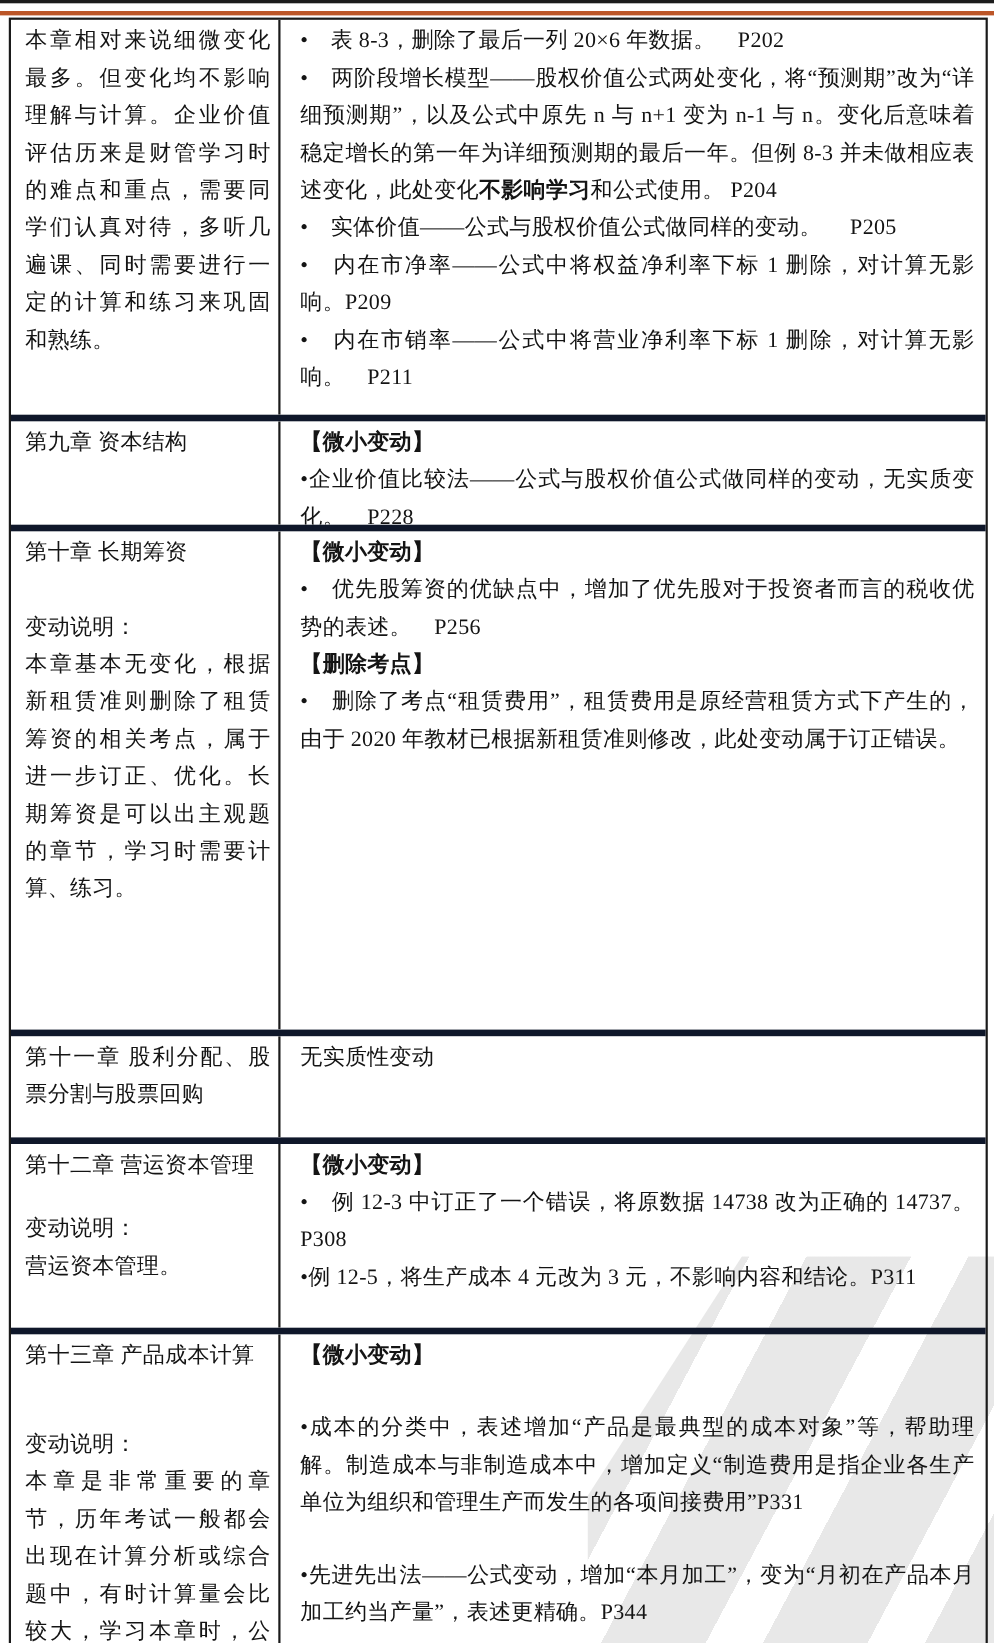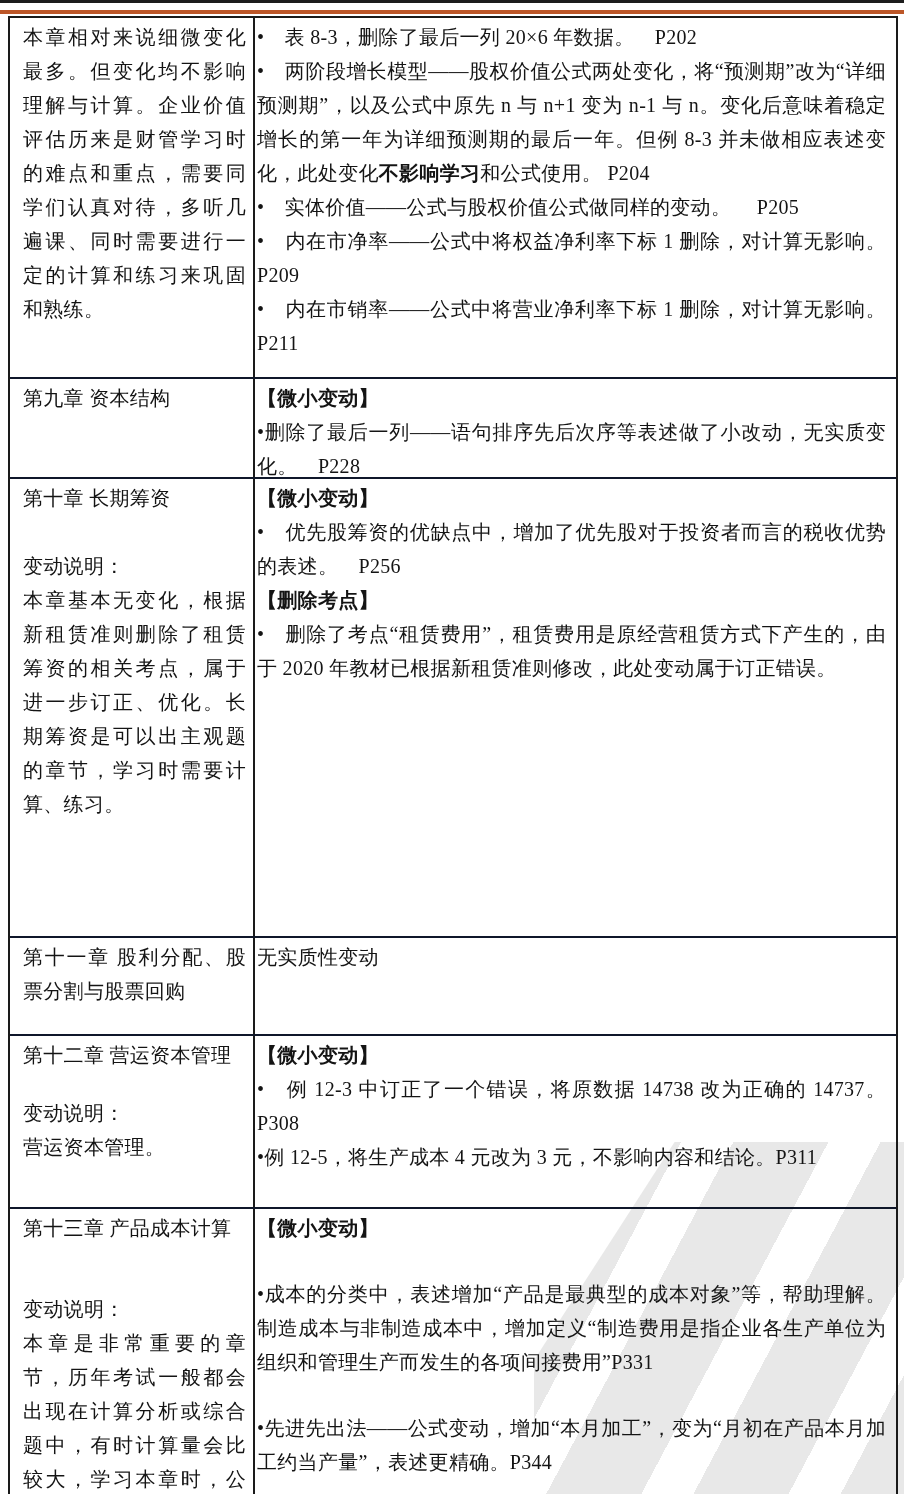--- a/index.html
+++ b/index.html
@@ -12,31 +12,31 @@
   .rule-orange{position:absolute;top:10px;left:0;width:904px;height:4px;background:#bc5628;}
   .watermark{
     position:absolute;right:0;bottom:0;width:370px;height:352px;z-index:0;
     background:repeating-linear-gradient(118deg,rgba(255,255,255,0) 0 46px,#e8e8e8 46px 130px);
     clip-path:polygon(38% 0,100% 0,100% 100%,0 100%,0 62%);
   }
   .doc-table{
     position:absolute;left:8px;top:16px;width:890px;z-index:1;
     border:2px solid #1a1a1a;background:transparent;box-sizing:border-box;
   }
-  .row{display:flex;border-top:2px solid #0f172a;box-sizing:border-box;overflow:hidden;}
+  .row{display:flex;border-top:6px solid #0f172a;box-sizing:border-box;overflow:hidden;}
   .row.first{border-top:none;}
   .r0{height:359px}.r1{height:100px}.r2{height:459px}.r3{height:98px}.r4{height:173px}.r5{height:322px}
   .cell-left{
     width:243px;box-sizing:border-box;overflow:hidden;
     padding:2px 7px 2px 13px;
   }
   .cell-right{
     flex:1;box-sizing:border-box;overflow:hidden;
     border-left:2px solid #1a1a1a;
-    padding:2px 10px 2px 2px;
+    padding:2px 10px 2px 18px;
   }
   p{margin:0;font-size:20px;line-height:34px;text-align:justify;letter-spacing:.3px;}
   .bold{font-weight:bold;}
   b{font-weight:bold;}
   .mt1{margin-top:34px;}   
   .mt-sm{margin-top:24px;}
   .mt-lg{margin-top:47px;}
   .mt-b{margin-top:32px;}  
 </style>
 </head>
@@ -60,21 +60,21 @@
       <p>•　内在市销率——公式中将营业净利率下标 1 删除，对计算无影响。　P211</p>
     </div>
   </div>
 
   <div class="row r1">
     <div class="cell-left">
       <p>第九章 资本结构</p>
     </div>
     <div class="cell-right">
       <p class="bold">【微小变动】</p>
-      <p>•删除了最后一列——语句排序先后次序等表述做了小改动，无实质变化。　P228</p>
+      <p>•企业价值比较法——公式与股权价值公式做同样的变动，无实质变化。　P228</p>
     </div>
   </div>
 
   <div class="row r2">
     <div class="cell-left">
       <p>第十章 长期筹资</p>
       <p class="mt1">变动说明：</p>
       <p>本章基本无变化，根据新租赁准则删除了租赁筹资的相关考点，属于进一步订正、优化。长期筹资是可以出主观题的章节，学习时需要计算、练习。</p>
     </div>
     <div class="cell-right">

